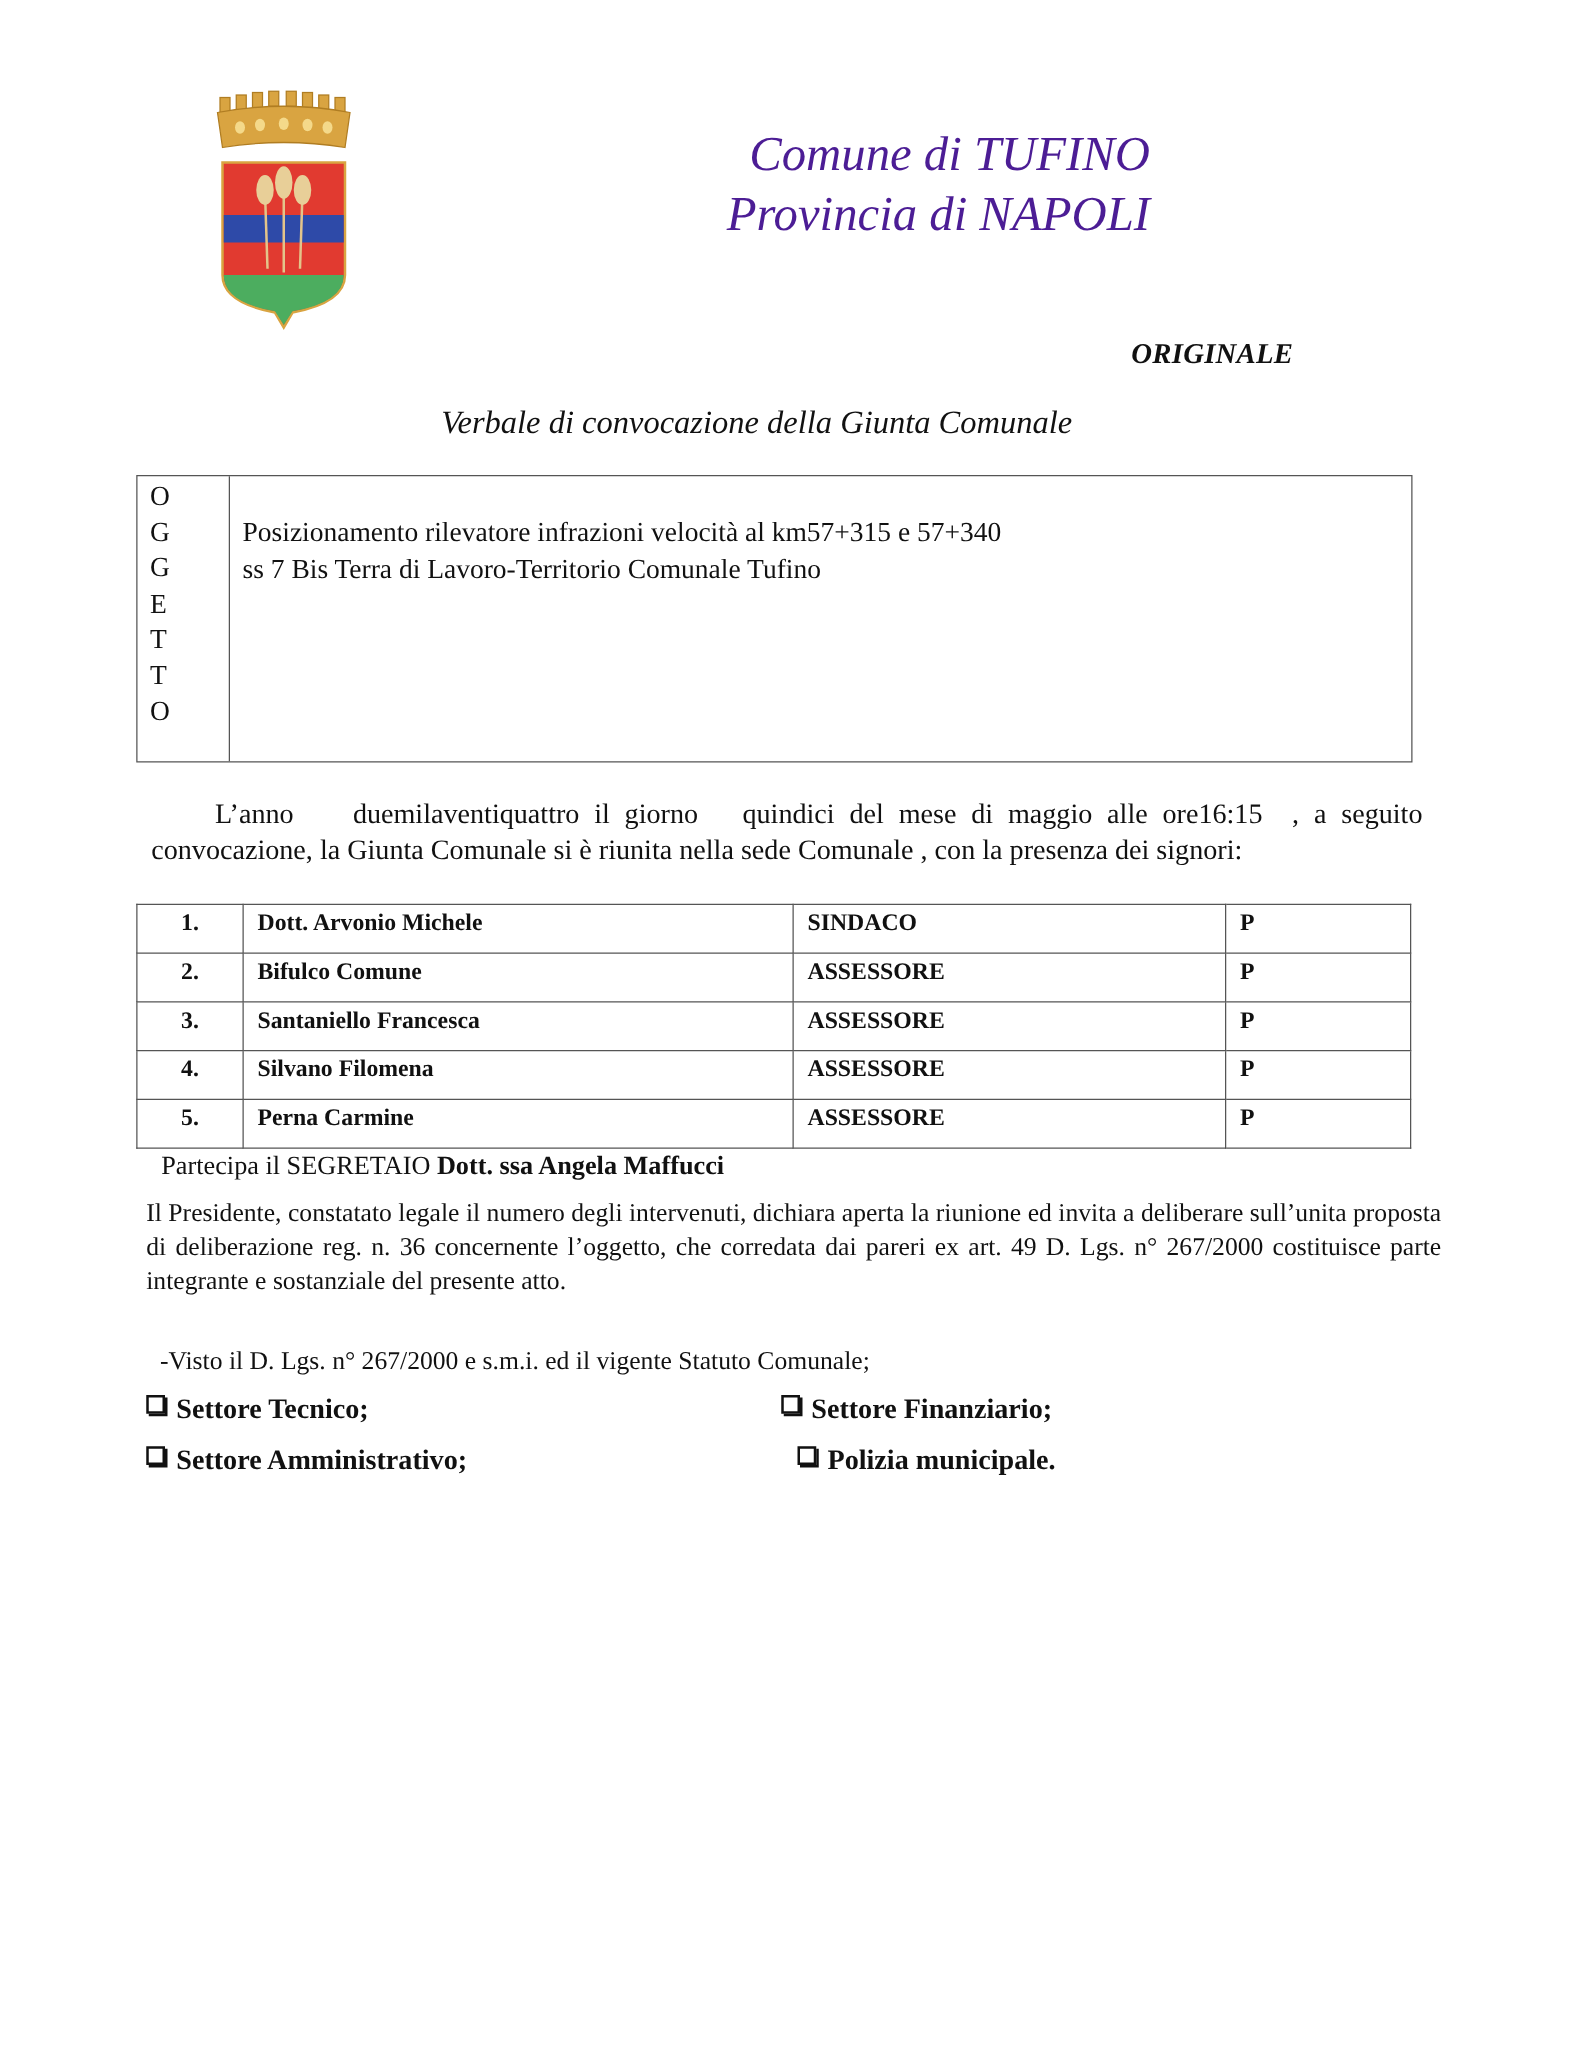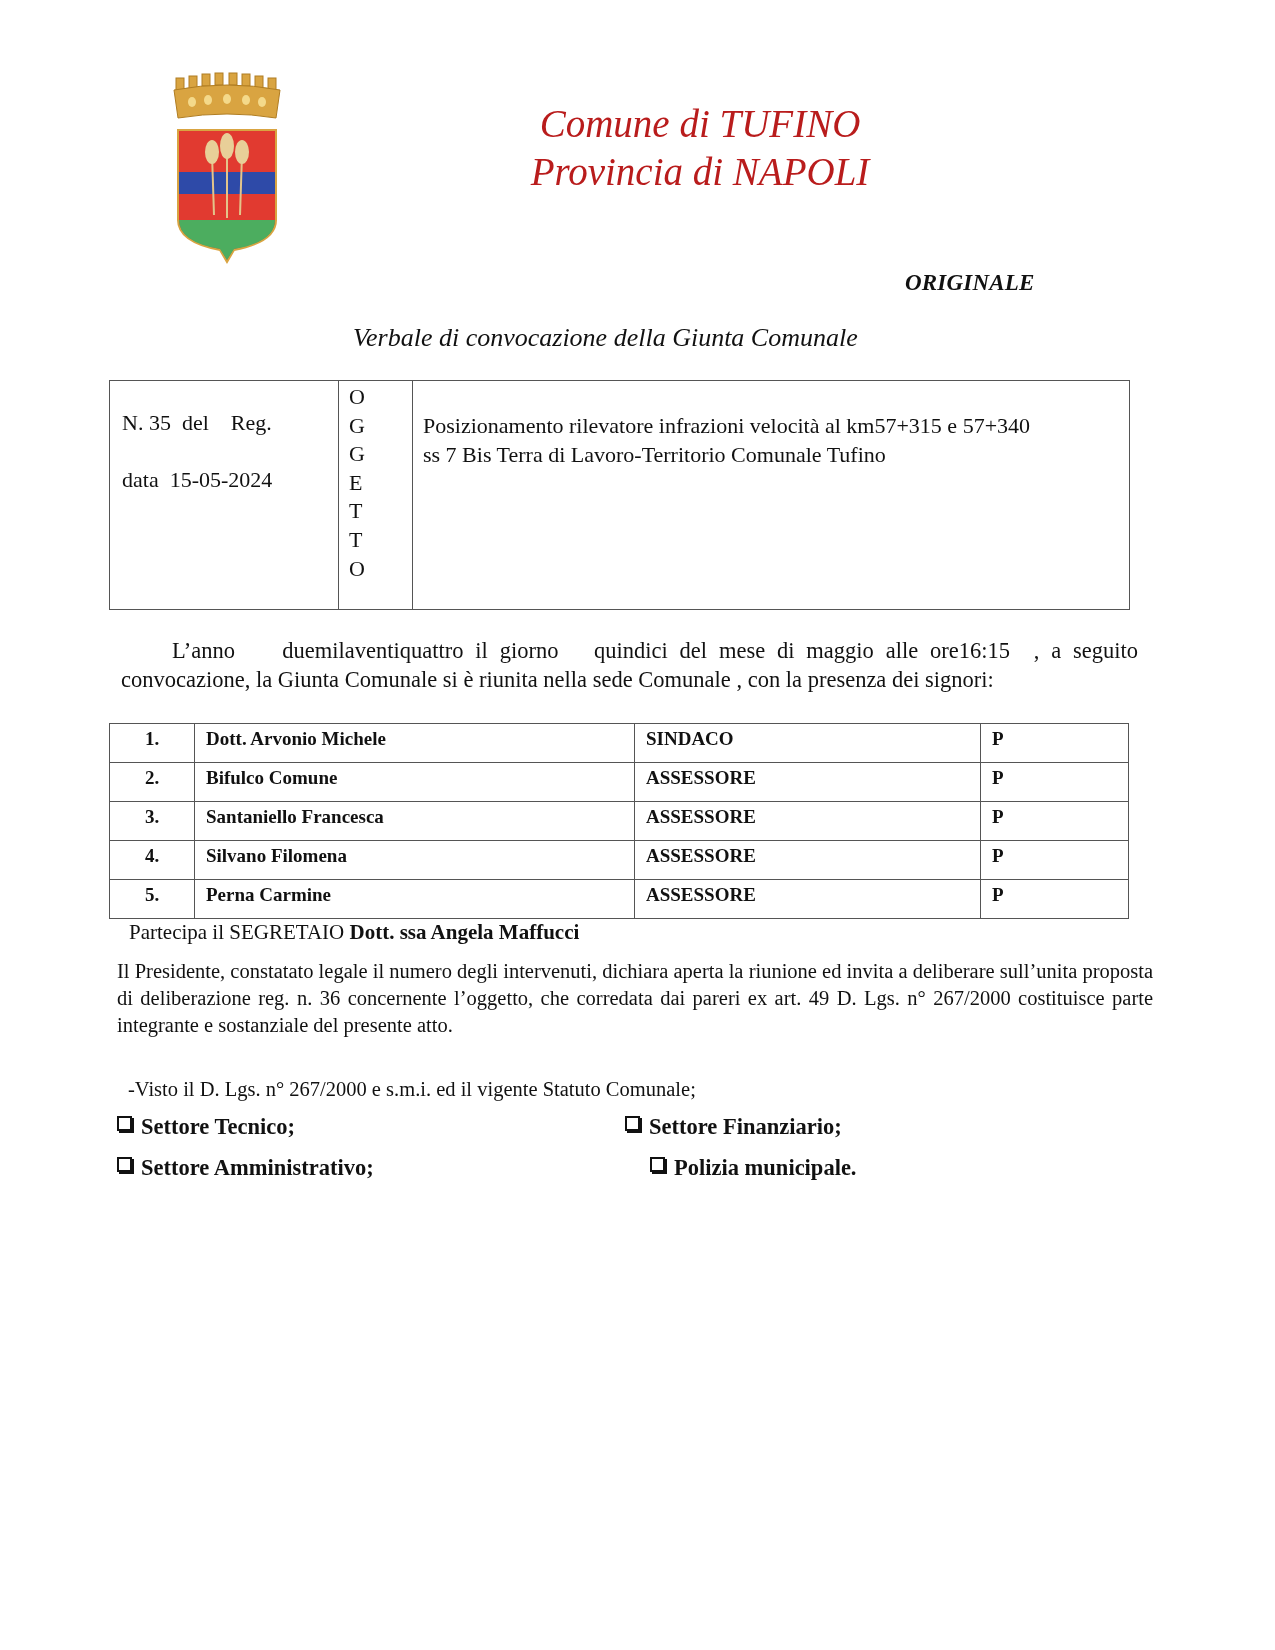--- a/index.html
+++ b/index.html
@@ -1,22 +1,22 @@
 <!DOCTYPE html>
 <html><head>
   <meta charset="utf-8">
   <style>
     * { box-sizing: border-box; margin: 0; padding: 0; }
     html, body { width: 1275px; height: 1650px; background: #ffffff; }
     body { position: relative; font-family: "Liberation Serif", "DejaVu Serif", serif; color: #111; }
 
     .crest { position: absolute; left: 172px; top: 70px; width: 110px; height: 200px; }
 
-    .heading { position: absolute; left: 480px; top: 100px; width: 440px; text-align: center;
-      font-style: italic; font-size: 39px; line-height: 48px; color: #b91c1c; }
+    .heading { position: absolute; left: 480px; top: 100px; width: 440px; text-align: right;
+      font-style: italic; font-size: 39px; line-height: 48px; color: #4c1d95; }
 
     .originale { position: absolute; left: 905px; top: 270px; font-weight: bold; font-style: italic;
       font-size: 23px; letter-spacing: 0.2px; }
 
     .verbale { position: absolute; left: 353px; top: 323px; font-style: italic; font-size: 26px; }
 
     
     .obox { position: absolute; left: 109px; top: 380px; width: 1021px; height: 230px;
       border: 1.5px solid #555; display: flex; }
     .obox .c1 { width: 229px; border-right: 1.5px solid #555; padding: 28px 0 0 12px; font-size: 22px; line-height: 28px; }
@@ -97,25 +97,20 @@
 <div class="heading">
   <div>Comune di TUFINO</div>
   <div>Provincia di NAPOLI</div>
 </div>
 
 <div class="originale">ORIGINALE</div>
 
 <div class="verbale">Verbale di convocazione della Giunta Comunale</div>
 
 <div class="obox">
-  <div class="c1">
-    <div style="white-space:pre;">N. 35  del    Reg.</div>
-    <div class="gap"></div>
-    <div style="white-space:pre;">data  15-05-2024</div>
-  </div>
   <div class="c2">
     <span>O</span>
     <span>G</span>
     <span>G</span>
     <span>E</span>
     <span>T</span>
     <span>T</span>
     <span>O</span>
   </div>
   <div class="c3">
@@ -178,17 +173,17 @@
     <span>Settore Tecnico;</span>
   </div>
   <div class="item" style="left:508px; top:0;">
     <span class="checkbox"></span>
     <span>Settore Finanziario;</span>
   </div>
   <div class="item" style="left:0; top:41px;">
     <span class="checkbox"></span>
     <span>Settore Amministrativo;</span>
   </div>
-  <div class="item" style="left:508px; top:41px;padding-left:25px;">
+  <div class="item" style="left:496px; top:41px;padding-left:25px;">
     <span class="checkbox"></span>
     <span>Polizia municipale.</span>
   </div>
 </div>
 
 </body></html>

